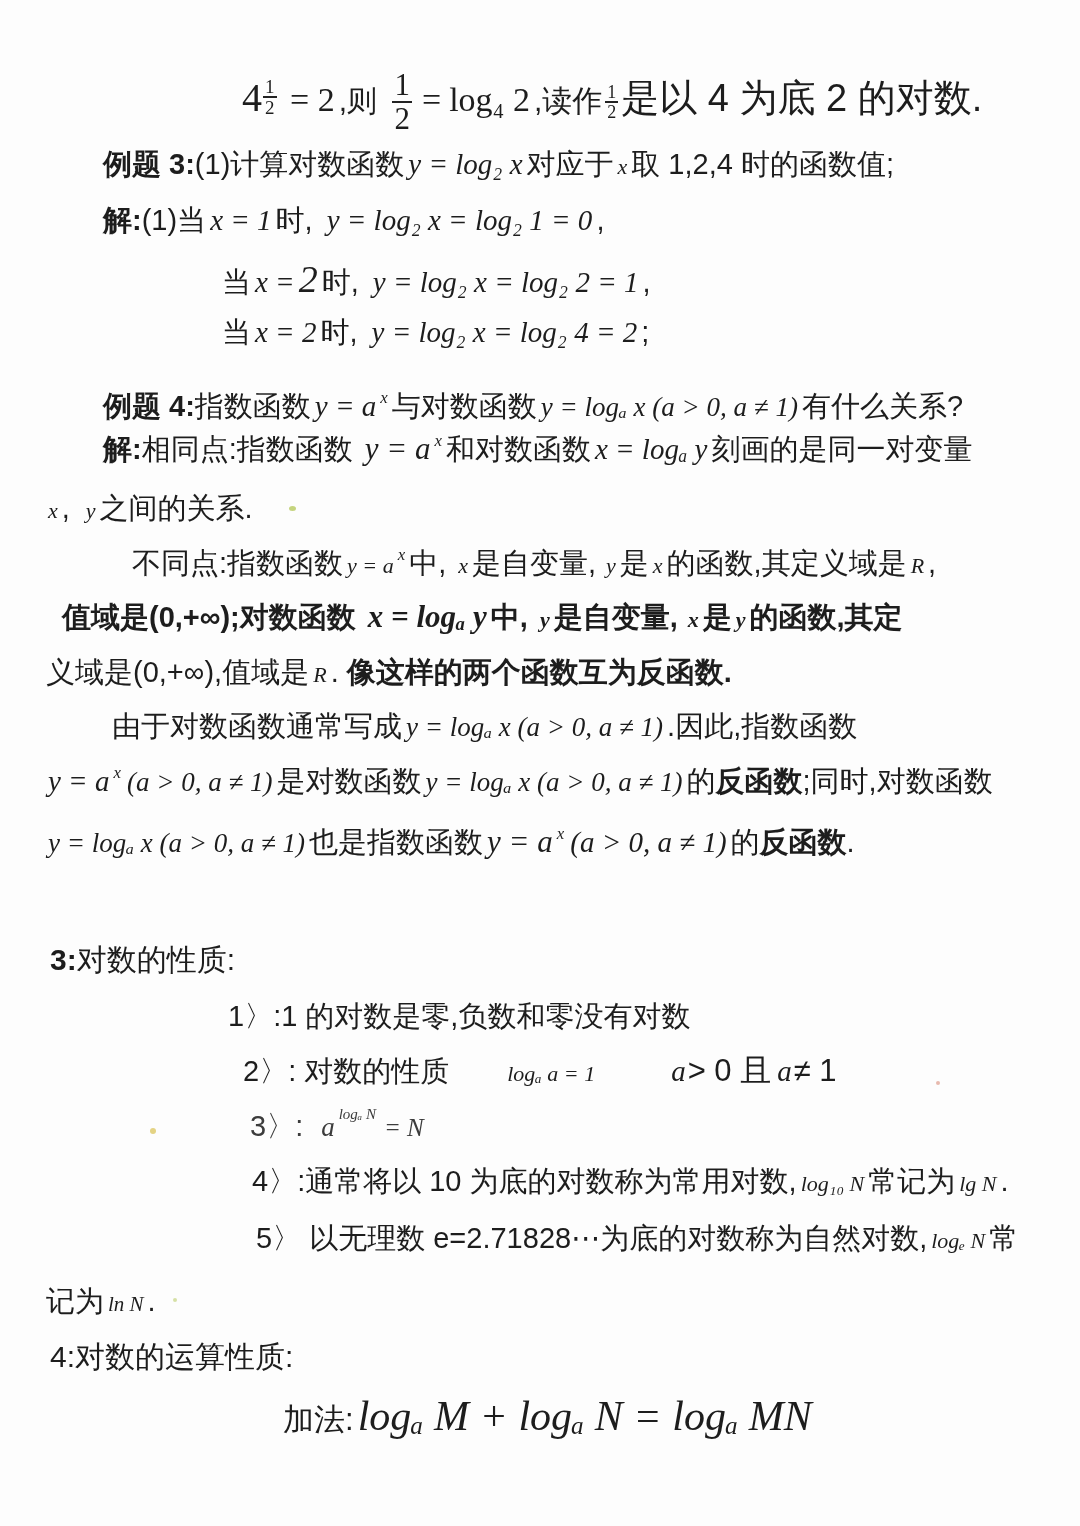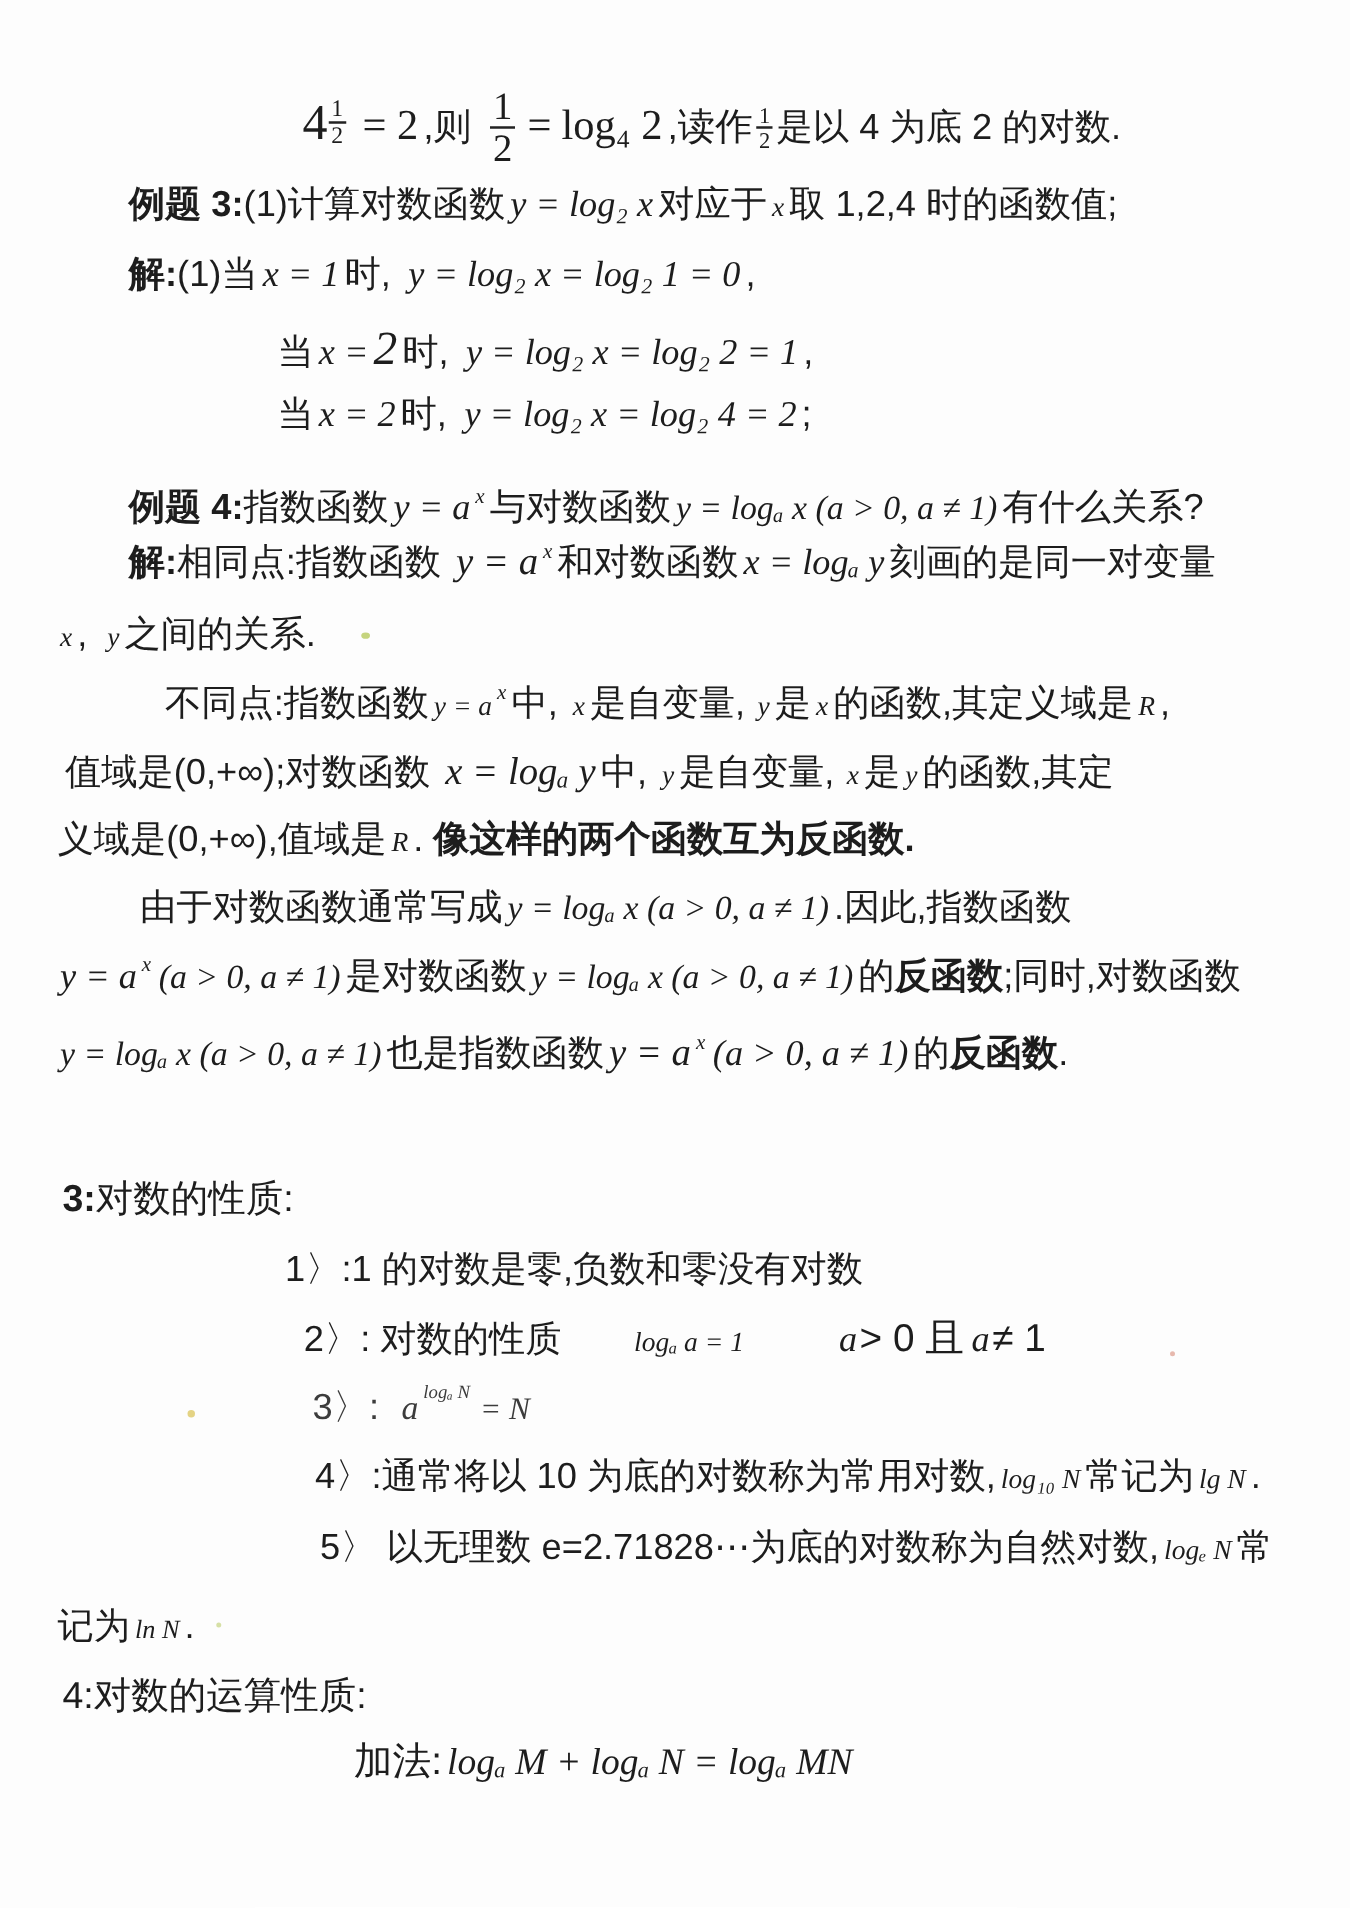--- a/index.html
+++ b/index.html
@@ -41,21 +41,21 @@
         <span class="num">1</span>
         <span class="den">2</span>
       </span>
     <span class="mu">= 2</span><span style="font-size:30px;">,则</span>
     <span class="frac fd">
         <span class="num">1</span>
         <span class="den">2</span>
       </span><span class="mu">=</span><span class="mu">log₄ 2</span><span style="font-size:30px;">,读作</span><span class="frac fs">
         <span class="num">1</span>
         <span class="den">2</span>
-      </span><span style="font-size:29px;">是以 4 为底 2 的对数.</span>
+      </span><span style="font-size:38px;">是以 4 为底 2 的对数.</span>
   </div>
 
   <div class="line" style="left:103px; top:146px;">
     <span class="b">例题 3:</span><span>(1)计算对数函数</span><span class="m">y = log₂ x</span><span>对应于</span><span class="m sm">x</span><span>取 1,2,4 时的函数值;</span>
   </div>
 
   <div class="line" style="left:103px; top:202px;">
     <span class="b">解:</span><span>(1)当</span><span class="m">x = 1</span><span>时,</span><span class="m" style="margin-left:14px;font-family:Liberation Serif, serif;">y = log₂ x = log₂ 1 = 0</span><span>,</span>
   </div>
 
@@ -76,21 +76,21 @@
   </div>
 
   <div class="line" style="left:103px; top:430px;">
     <span class="b">解:</span><span>相同点:指数函数</span><span class="m" style="margin-left:12px; margin-right:0; font-size:31px;">y = a</span><sup class="m">x</sup><span>和对数函数</span><span class="m">x = logₐ y</span><span>刻画的是同一对变量</span>
   </div>
 
   <div class="line" style="left:132px; top:545px;">
     <span>不同点:指数函数</span><span class="m sm" style="margin-right:0;">y = a</span><sup class="m">x</sup><span>中,</span><span class="m sm" style="margin-left:12px;">x</span><span>是自变量,</span><span class="m sm" style="margin-left:10px;">y</span><span>是</span><span class="m sm">x</span><span>的函数,其定义域是</span><span class="m sm">R</span><span>,</span>
   </div>
 
-  <div class="line" style="left:52px; top:598px;">
+  <div class="line" style="left:62px; top:598px;font-weight:bold;">
     <span>值域是(0,+∞);对数函数</span><span class="m" style="margin-left:12px; font-size:31px;">x = logₐ y</span><span>中,</span><span class="m sm" style="margin-left:12px;">y</span><span>是自变量,</span><span class="m sm" style="margin-left:10px;">x</span><span>是</span><span class="m sm">y</span><span>的函数,其定</span>
   </div>
 
   <div class="line" style="left:46px; top:654px;">
     <span>义域是(0,+∞),值域是</span><span class="m sm">R</span><span>.</span><span class="b" style="margin-left:8px;">像这样的两个函数互为反函数.</span>
   </div>
 
   <div class="line" style="left:112px; top:684px;margin-top:24px;">
     <span>由于对数函数通常写成</span><span class="m" style="font-size:27px;">y = logₐ x (a &gt; 0, a ≠ 1)</span><span>.因此,指数函数</span>
   </div>
@@ -129,21 +129,21 @@
 
   <div class="line" style="left:46px; top:1283px;">
     <span>记为</span><span class="m" style="font-size:21px;">ln N</span><span>.</span>
   </div>
 
   <div class="line" style="left:50px; top:1338px; font-size:30px;">
     <span>4:</span><span>对数的运算性质:</span>
   </div>
 
   <div class="line" style="left:283px; top:1390px; font-size:31px;">
-    <span>加法:</span><span class="m" style="font-size:30px;">logₐ M + logₐ N = logₐ MN</span>
+    <span>加法:</span><span class="m" style="font-size:42px;">logₐ M + logₐ N = logₐ MN</span>
   </div>
 
   <div class="dot d-green"></div>
   <div class="dot d-yellow"></div>
   <div class="dot d-pink"></div>
   <div class="dot d-green2"></div>
 
 </div>
 
 </body></html>

